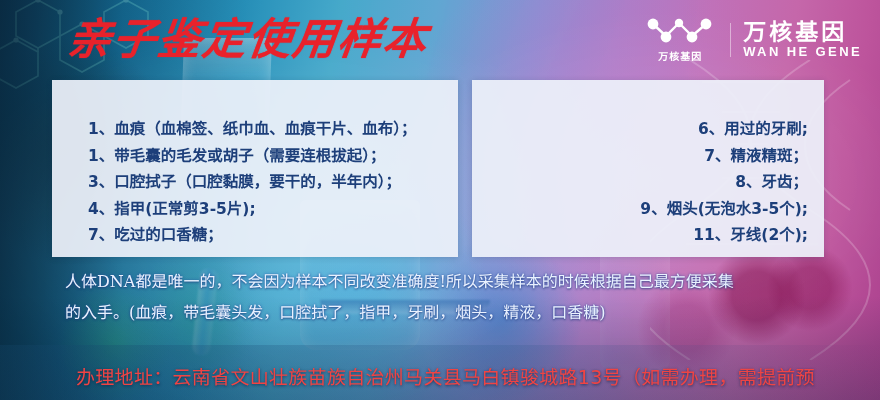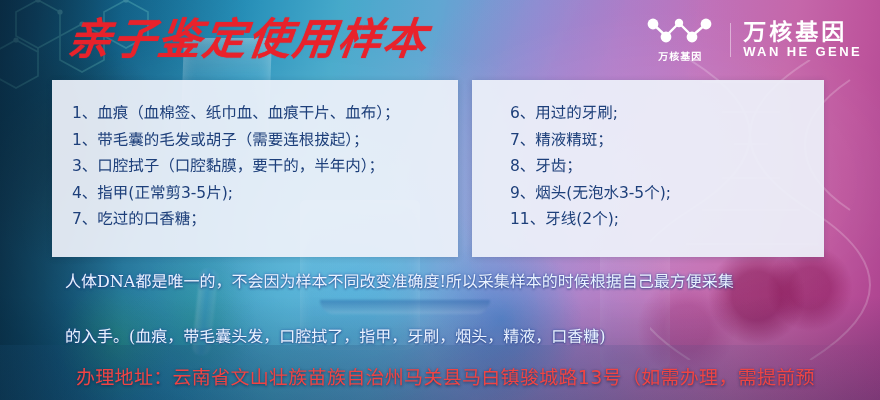--- a/index.html
+++ b/index.html
@@ -139,41 +139,41 @@
     width:772px;height:177px;
     display:flex;gap:14px;z-index:4;
   }
   .panel{
     background:rgba(237,241,250,.93);
     box-shadow:0 1px 6px rgba(10,40,70,.18);
   }
   .panel.left{width:406px;}
   .panel.right{width:352px;}
   .panel ol{
-    list-style:none;margin:0;padding:20px 0 0 20px;
-  }
-  .panel.right ol{padding-left:38px;}
+    list-style:none;margin:16px;padding:20px 0 0 20px;font-weight:bold;
+  }
+  .panel.right ol{padding-left:38px;text-align:right;}
   .panel li{
     color:#1d3f7a;
     font-size:15.5px;
     line-height:26.5px;
     white-space:nowrap;
     font-family:"DejaVu Sans","Liberation Sans",sans-serif;
   }
 
   
   .note{
     position:absolute;left:65px;top:266px;width:800px;
     color:#eaf2ff;
     font-size:16px;line-height:31px;
     font-family:"DejaVu Serif","Liberation Serif",serif;
     text-shadow:0 0 3px rgba(40,80,170,.85), 0 1px 2px rgba(20,40,90,.6);
     z-index:4;
   }
-  .note .l2{display:block;margin-top:24px;}
+  .note .l2{display:block;}
 
   
   .addr-strip{
     position:absolute;left:0;bottom:0;width:880px;height:55px;
     background:linear-gradient(90deg, rgba(20,70,105,.30), rgba(40,90,140,.22) 55%, rgba(150,60,130,.16));
     z-index:4;
   }
   .addr{
     position:absolute;left:76px;bottom:8px;
     color:#ef4444;

